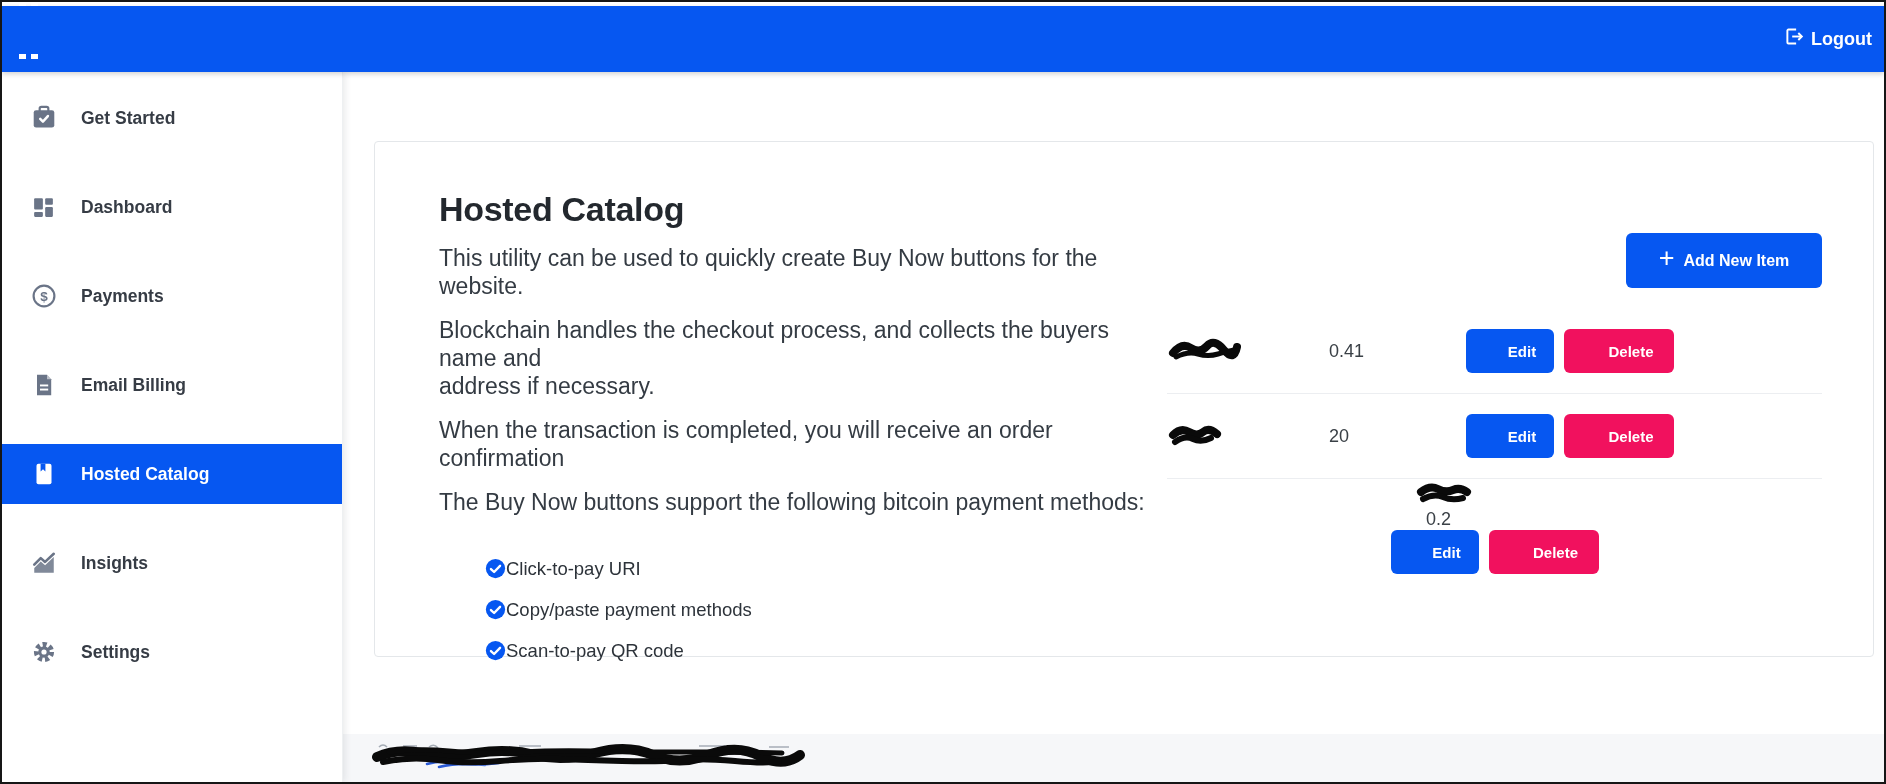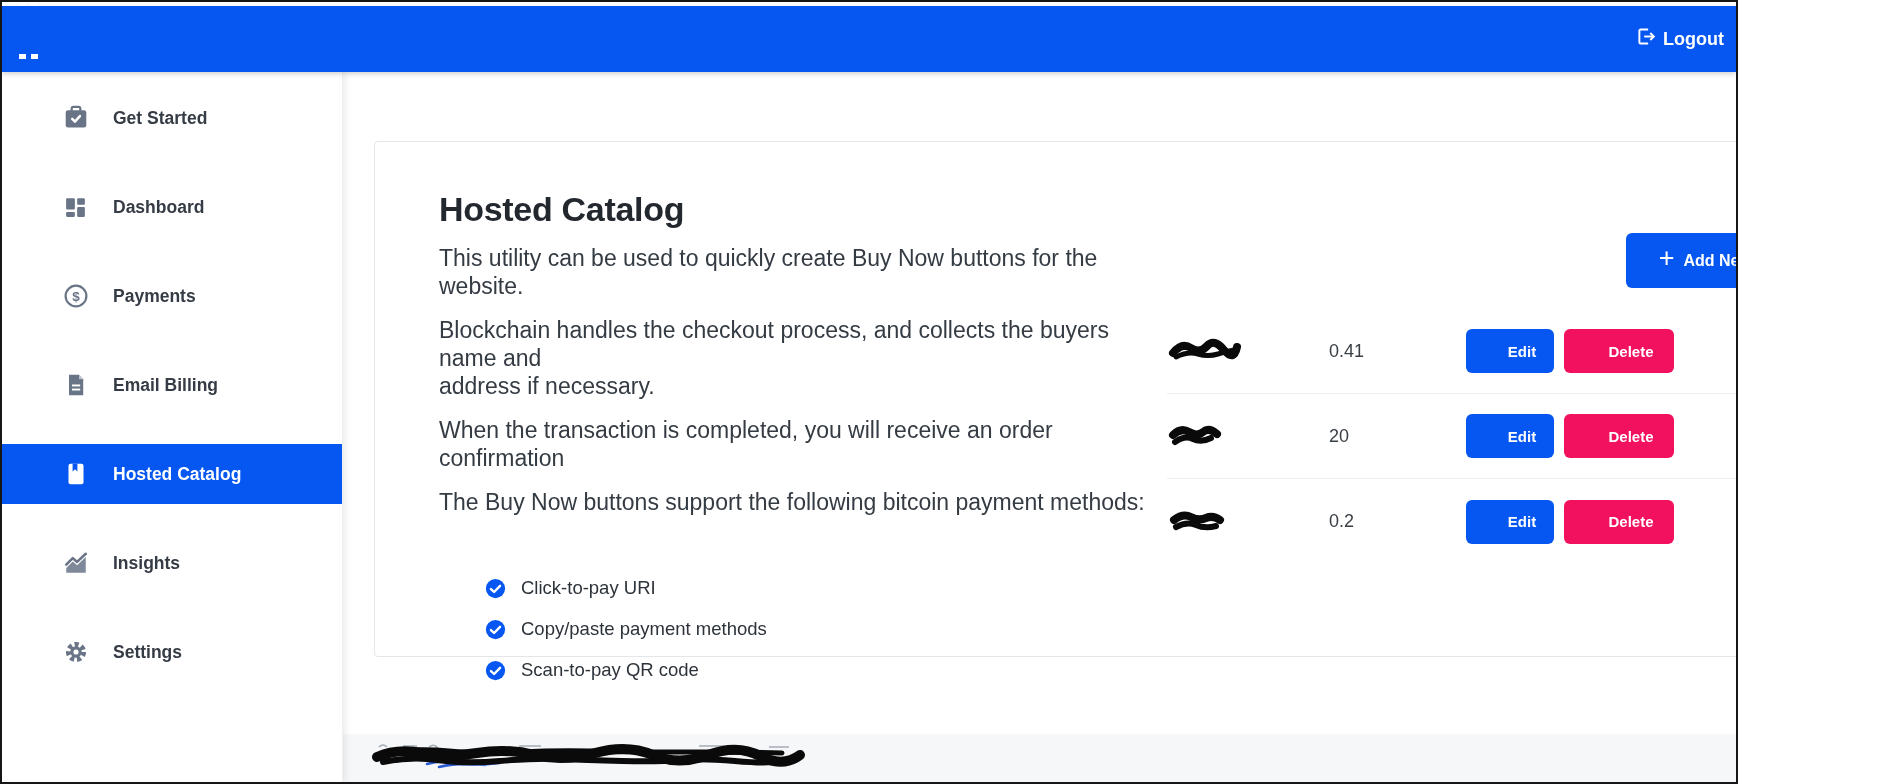--- a/index.html
+++ b/index.html
@@ -6,21 +6,21 @@
     --blue:#0657f1;
     --pink:#f1115e;
     --ink:#343b43;
     --muted-line:#eceef1;
     --icon-gray:#6a7487;
   }
   *{box-sizing:border-box;margin:0;padding:0;}
   html,body{background:#fff;}
   body{font-family:"Liberation Sans", sans-serif;}
   .container{
-    position:relative;width:1738px;height:784px;background:#fff;
+    position:relative;width:1886px;height:784px;background:#fff;
     border:2px solid #161616;overflow:hidden;
   }
   
   .topbar{
     position:absolute;top:4px;left:0;right:0;height:66px;background:var(--blue);
     display:flex;align-items:center;justify-content:flex-end;padding-right:12px;
     box-shadow:0 2px 5px rgba(0,0,0,.18);z-index:5;
   }
   .logout-btn{
     display:flex;align-items:center;gap:7px;color:#fff;background:transparent;border:none;
@@ -33,49 +33,49 @@
   .lr4{left:29px;top:52px;width:7px;height:5px;}
   
   .bodyrow{position:absolute;top:70px;left:0;right:0;bottom:0;display:flex;}
   
   .sidebar{
     width:341px;background:#fff;padding-top:16px;z-index:4;
     box-shadow:2px 0 7px rgba(40,50,60,.10);border-right:1px solid #eef0f2;flex:none;
   }
   .side-item{
     height:60px;margin-bottom:29px;display:flex;align-items:center;gap:24px;
-    padding-left:60px;cursor:pointer;color:#363c45;font-size:17.5px;font-weight:bold;
+    padding-left:28px;cursor:pointer;color:#363c45;font-size:17.5px;font-weight:bold;
   }
   .side-item .icn{width:27px;height:27px;flex:none;color:var(--icon-gray);display:flex;align-items:center;justify-content:center;}
   .side-item.active{background:var(--blue);color:#fff;}
   .side-item.active .icn{color:#fff;}
   
   .main{flex:1;position:relative;background:#fff;}
   .card{
     position:absolute;left:31px;top:69px;width:1500px;height:516px;background:#fff;
     border:1px solid #e4e7ea;border-radius:4px;display:flex;
   }
   .left-col{width:792px;flex:none;padding:46px 0 0 64px;}
   .page-title{font-size:34px;line-height:42px;font-weight:bold;color:#23282e;margin-bottom:14px;letter-spacing:-.3px;}
   .para{font-size:23px;line-height:28px;color:var(--ink);margin-bottom:16px;}
   .bullets{margin:42px 0 0 46px;}
-  .bullet{display:flex;align-items:flex-end;gap:15px;height:41px;font-size:18.5px;color:#2d333a;}
+  .bullet{display:flex;align-items:flex-start;gap:0;height:41px;font-size:18.5px;color:#2d333a;}
   .bullet .chk{flex:none;display:flex;}
   .right-col{flex:1;padding:91px 51px 0 0;display:flex;flex-direction:column;}
   .add-btn{
     margin-left:auto;width:196px;height:55px;background:var(--blue);color:#fff;border:none;border-radius:6px;
     display:flex;align-items:center;justify-content:center;gap:9px;cursor:pointer;
     font-family:"Liberation Sans", sans-serif;font-size:16px;font-weight:bold;
   }
   .add-plus{font-size:27px;font-weight:normal;line-height:1;margin-top:-4px;}
   .tbl{margin-top:21px;width:100%;}
   .thead{display:flex;align-items:center;height:40px;border-bottom:1px solid var(--muted-line);
          font-size:17px;font-weight:bold;color:#3a4149;}
   .trow{display:flex;align-items:center;height:85px;border-bottom:1px solid var(--muted-line);font-size:18px;color:#3a4046;}
-  .trow.last{border-bottom:none;}
+  .trow.last{border-bottom:none;flex-direction:column;}
   .c-item{width:162px;flex:none;}
   .c-price{width:137px;flex:none;}
   .c-action{flex:1;display:flex;align-items:center;}
   .btn{border:none;border-radius:6px;color:#fff;height:44px;cursor:pointer;
        font-family:"Liberation Sans", sans-serif;font-size:15px;font-weight:bold;padding-left:24px;}
   .btn-edit{width:88px;background:var(--blue);margin-right:10px;}
   .btn-delete{width:110px;background:var(--pink);}
   .scribble{display:block;}
   
   .footer{position:absolute;left:0;right:0;bottom:0;height:48px;background:#f6f7f9;}

